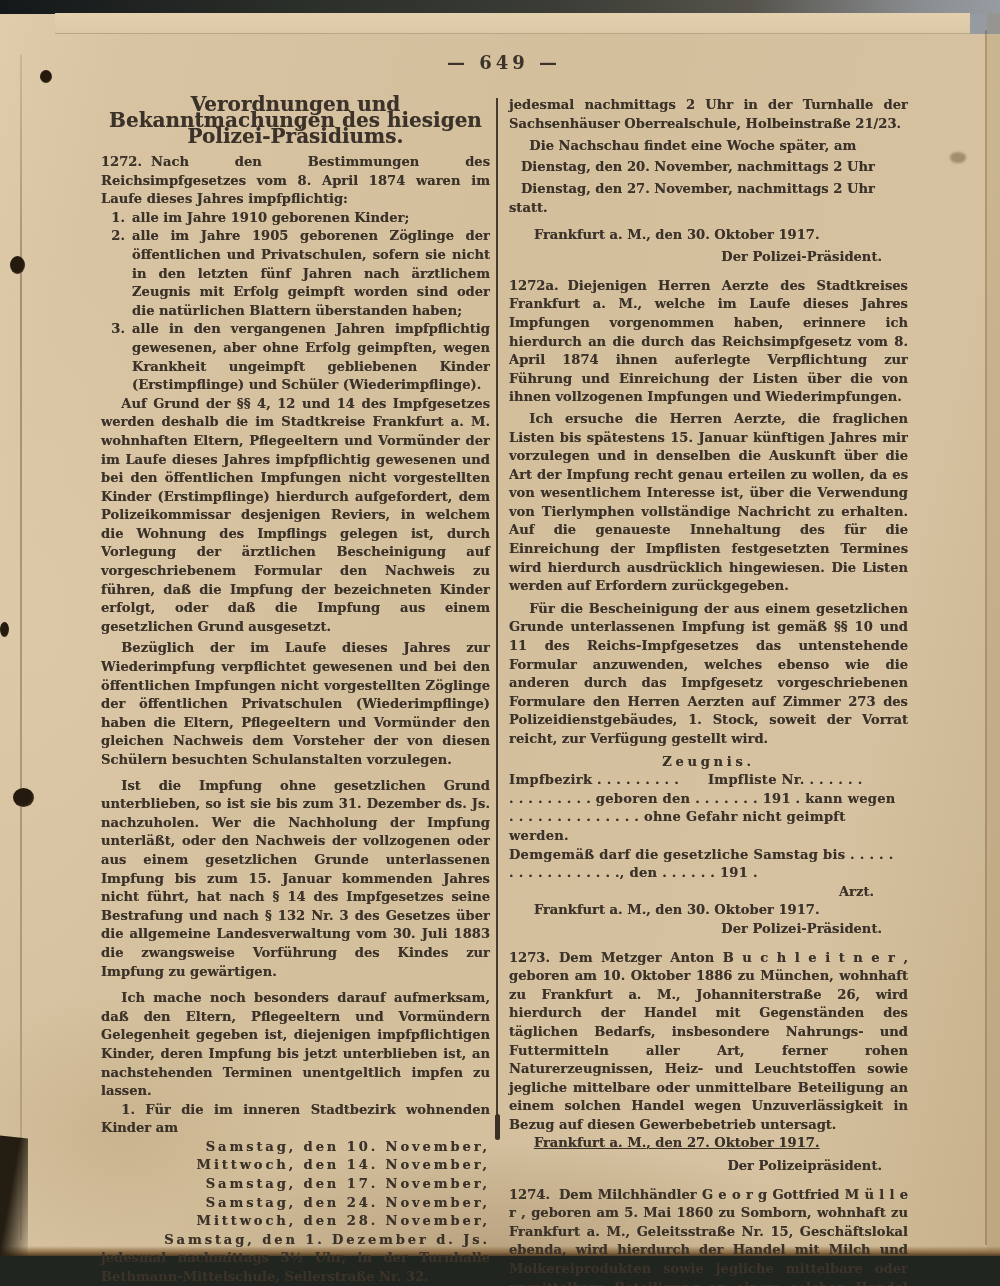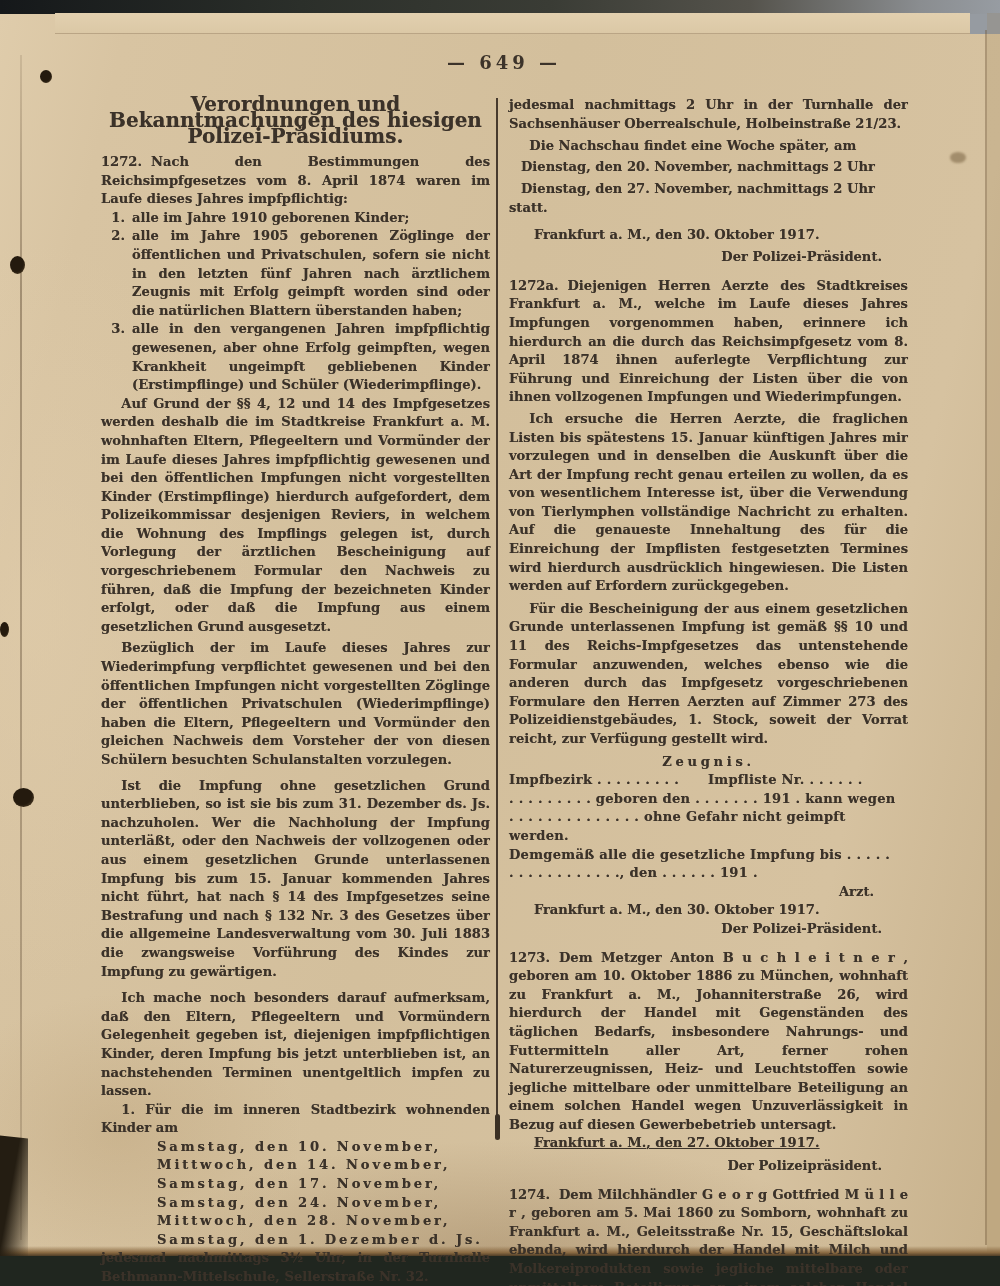--- a/index.html
+++ b/index.html
@@ -108,21 +108,21 @@
       <div class="li">
         <span class="marker">3.</span>
         <span class="li-text">alle in den vergangenen Jahren impfpflichtig gewesenen, aber ohne Erfolg geimpften, wegen Krankheit ungeimpft gebliebenen Kinder (Erstimpflinge) und Schüler (Wiederimpflinge).</span>
       </div>
     </div>
     <div class="blk blk-para ind"><span>Auf Grund der §§ 4, 12 und 14 des Impfgesetzes werden deshalb die im Stadtkreise Frankfurt a. M. wohnhaften Eltern, Pflegeeltern und Vormünder der im Laufe dieses Jahres impfpflichtig gewesenen und bei den öffentlichen Impfungen nicht vorgestellten Kinder (Erstimpflinge) hierdurch aufgefordert, dem Polizeikommissar desjenigen Reviers, in welchem die Wohnung des Impflings gelegen ist, durch Vorlegung der ärztlichen Bescheinigung auf vorgeschriebenem Formular den Nachweis zu führen, daß die Impfung der bezeichneten Kinder erfolgt, oder daß die Impfung aus einem gesetzlichen Grund ausgesetzt.</span></div>
     <div class="blk blk-para ind" style="margin-top: 3px;"><span>Bezüglich der im Laufe dieses Jahres zur Wiederimpfung verpflichtet gewesenen und bei den öffentlichen Impfungen nicht vorgestellten Zöglinge der öffentlichen Privatschulen (Wiederimpflinge) haben die Eltern, Pflegeeltern und Vormünder den gleichen Nachweis dem Vorsteher der von diesen Schülern besuchten Schulanstalten vorzulegen.</span></div>
     <div class="blk blk-para ind" style="margin-top: 7px;"><span>Ist die Impfung ohne gesetzlichen Grund unterblieben, so ist sie bis zum 31. Dezember ds. Js. nachzuholen. Wer die Nachholung der Impfung unterläßt, oder den Nachweis der vollzogenen oder aus einem gesetzlichen Grunde unterlassenen Impfung bis zum 15. Januar kommenden Jahres nicht führt, hat nach § 14 des Impfgesetzes seine Bestrafung und nach § 132 Nr. 3 des Gesetzes über die allgemeine Landesverwaltung vom 30. Juli 1883 die zwangsweise Vorführung des Kindes zur Impfung zu gewärtigen.</span></div>
     <div class="blk blk-para ind" style="margin-top: 8px;"><span>Ich mache noch besonders darauf aufmerksam, daß den Eltern, Pflegeeltern und Vormündern Gelegenheit gegeben ist, diejenigen impfpflichtigen Kinder, deren Impfung bis jetzt unterblieben ist, an nachstehenden Terminen unentgeltlich impfen zu lassen.</span></div>
     <div class="blk blk-para ind" style=""><span>1. Für die im inneren Stadtbezirk wohnenden Kinder am</span></div>
-    <div class="blk blk-dates" style="margin-left: 56px;">
+    <div class="blk blk-dates" style="margin-left: 56px; text-align: right;">
       <div>Samstag, den 10. November,</div>
       <div>Mittwoch, den 14. November,</div>
       <div>Samstag, den 17. November,</div>
       <div>Samstag, den 24. November,</div>
       <div>Mittwoch, den 28. November,</div>
       <div>Samstag, den 1. Dezember d. Js.</div>
     </div>
     <div class="blk blk-para"><span>jedesmal nachmittags 3½ Uhr, in der Turnhalle Bethmann-Mittelschule, Sellerstraße Nr. 32.</span></div>
   </div>
 <div class="col" id="col-right">
@@ -138,21 +138,21 @@
     <div class="blk blk-dateline" style="margin-top: 8px;"><span>Frankfurt a. M., den 30. Oktober 1917.</span></div>
     <div class="blk blk-sig" style="margin-top: 4px;"><span>Der Polizei-Präsident.</span></div>
     <div class="blk blk-para" style="margin-top: 10px;"><span class="prefix">1272a.</span><span>Diejenigen Herren Aerzte des Stadtkreises Frankfurt a. M., welche im Laufe dieses Jahres Impfungen vorgenommen haben, erinnere ich hierdurch an die durch das Reichsimpfgesetz vom 8. April 1874 ihnen auferlegte Verpflichtung zur Führung und Einreichung der Listen über die von ihnen vollzogenen Impfungen und Wiederimpfungen.</span></div>
     <div class="blk blk-para ind" style="margin-top: 3px;"><span>Ich ersuche die Herren Aerzte, die fraglichen Listen bis spätestens 15. Januar künftigen Jahres mir vorzulegen und in denselben die Auskunft über die Art der Impfung recht genau erteilen zu wollen, da es von wesentlichem Interesse ist, über die Verwendung von Tierlymphen vollständige Nachricht zu erhalten. Auf die genaueste Innehaltung des für die Einreichung der Impflisten festgesetzten Termines wird hierdurch ausdrücklich hingewiesen. Die Listen werden auf Erfordern zurückgegeben.</span></div>
     <div class="blk blk-para ind" style="margin-top: 4px;"><span>Für die Bescheinigung der aus einem gesetzlichen Grunde unterlassenen Impfung ist gemäß §§ 10 und 11 des Reichs-Impfgesetzes das untenstehende Formular anzuwenden, welches ebenso wie die anderen durch das Impfgesetz vorgeschriebenen Formulare den Herren Aerzten auf Zimmer 273 des Polizeidienstgebäudes, 1. Stock, soweit der Vorrat reicht, zur Verfügung gestellt wird.</span></div>
     <div class="blk blk-center" style="margin-top: 4px;"><span>Zeugnis.</span></div>
     <div class="blk blk-form">
       <div>Impfbezirk . . . . . . . . .      Impfliste Nr. . . . . . .</div>
       <div>. . . . . . . . . geboren den . . . . . . . 191 . kann wegen</div>
       <div>. . . . . . . . . . . . . . ohne Gefahr nicht geimpft werden.</div>
-      <div>Demgemäß alle die gesetzliche Impfung bis . . . . .</div>
+      <div>Demgemäß darf die gesetzliche Samstag bis . . . . .</div>
       <div>. . . . . . . . . . . ., den . . . . . . 191 .</div>
     </div>
     <div class="blk blk-sig arzt"><span>Arzt.</span></div>
     <div class="blk blk-dateline"><span>Frankfurt a. M., den 30. Oktober 1917.</span></div>
     <div class="blk blk-sig"><span>Der Polizei-Präsident.</span></div>
     <div class="blk blk-para" style="margin-top: 10px;"><span class="prefix">1273.</span><span>Dem Metzger Anton B u c h l e i t n e r , geboren am 10. Oktober 1886 zu München, wohnhaft zu Frankfurt a. M., Johanniterstraße 26, wird hierdurch der Handel mit Gegenständen des täglichen Bedarfs, insbesondere Nahrungs- und Futtermitteln aller Art, ferner rohen Naturerzeugnissen, Heiz- und Leuchtstoffen sowie jegliche mittelbare oder unmittelbare Beteiligung an einem solchen Handel wegen Unzuverlässigkeit in Bezug auf diesen Gewerbebetrieb untersagt.</span></div>
     <div class="blk blk-dateline" style="margin-top: 0; text-decoration: underline;"><span>Frankfurt a. M., den 27. Oktober 1917.</span></div>
     <div class="blk blk-sig" style="margin-top: 4px;"><span>Der Polizeipräsident.</span></div>
     <div class="blk blk-para" style="margin-top: 10px;"><span class="prefix">1274.</span><span>Dem Milchhändler G e o r g  Gottfried M ü l l e r , geboren am 5. Mai 1860 zu Somborn, wohnhaft zu Frankfurt a. M., Geleitsstraße Nr. 15, Geschäftslokal ebenda, wird hierdurch der Handel mit Milch und Molkereiprodukten sowie jegliche mittelbare oder unmittelbare Beteiligung an einem solchen Handel wegen Unzuverlässigkeit in Bezug auf diesen Gewerbebetrieb untersagt.</span></div>
   </div>

